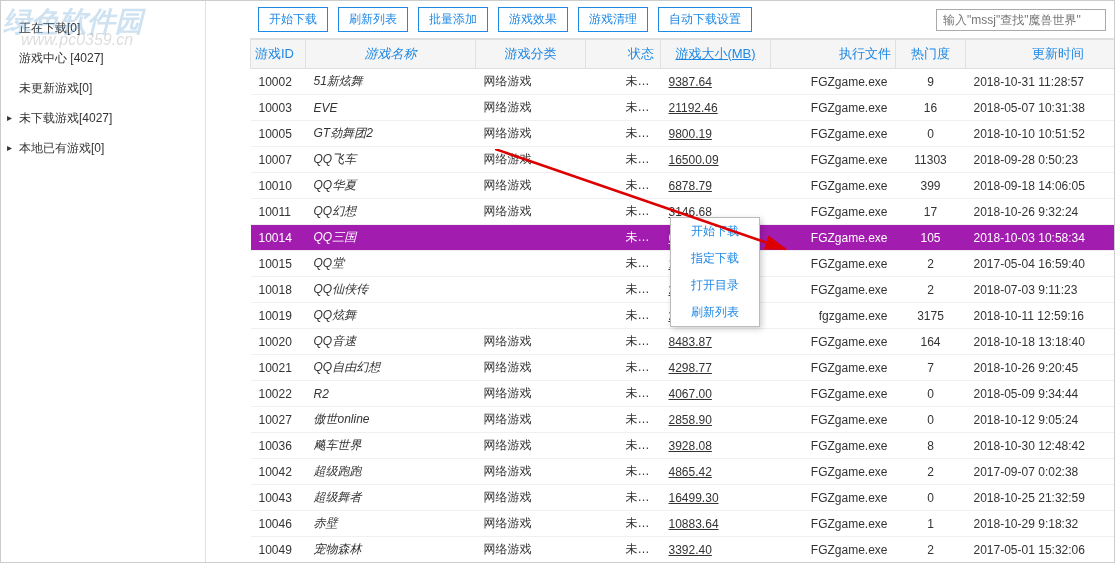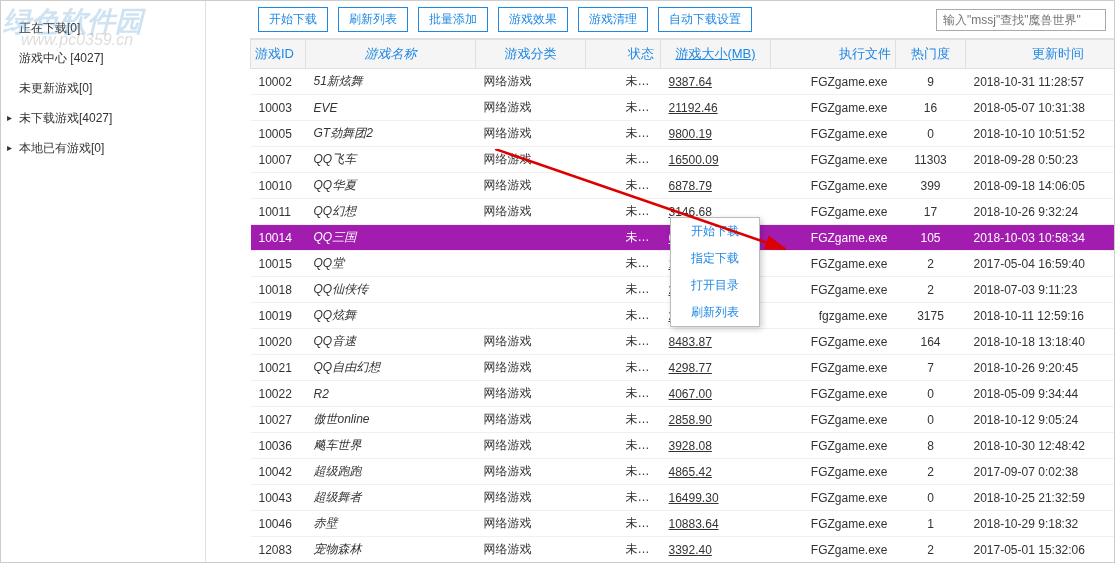--- a/index.html
+++ b/index.html
@@ -245,21 +245,21 @@
               <td class="col-id">10046</td>
               <td class="col-name">赤壁</td>
               <td class="col-cat">网络游戏</td>
               <td class="col-status">未下载</td>
               <td class="col-size">10883.64</td>
               <td class="col-exe">FGZgame.exe</td>
               <td class="col-hot">1</td>
               <td class="col-time">2018-10-29 9:18:32</td>
             </tr>
             <tr>
-              <td class="col-id">12083</td>
+              <td class="col-id">10049</td>
               <td class="col-name">宠物森林</td>
               <td class="col-cat">网络游戏</td>
               <td class="col-status">未下载</td>
               <td class="col-size">3392.40</td>
               <td class="col-exe">FGZgame.exe</td>
               <td class="col-hot">2</td>
               <td class="col-time">2017-05-01 15:32:06</td>
             </tr>
             <tr>
               <td class="col-id">10052</td>

